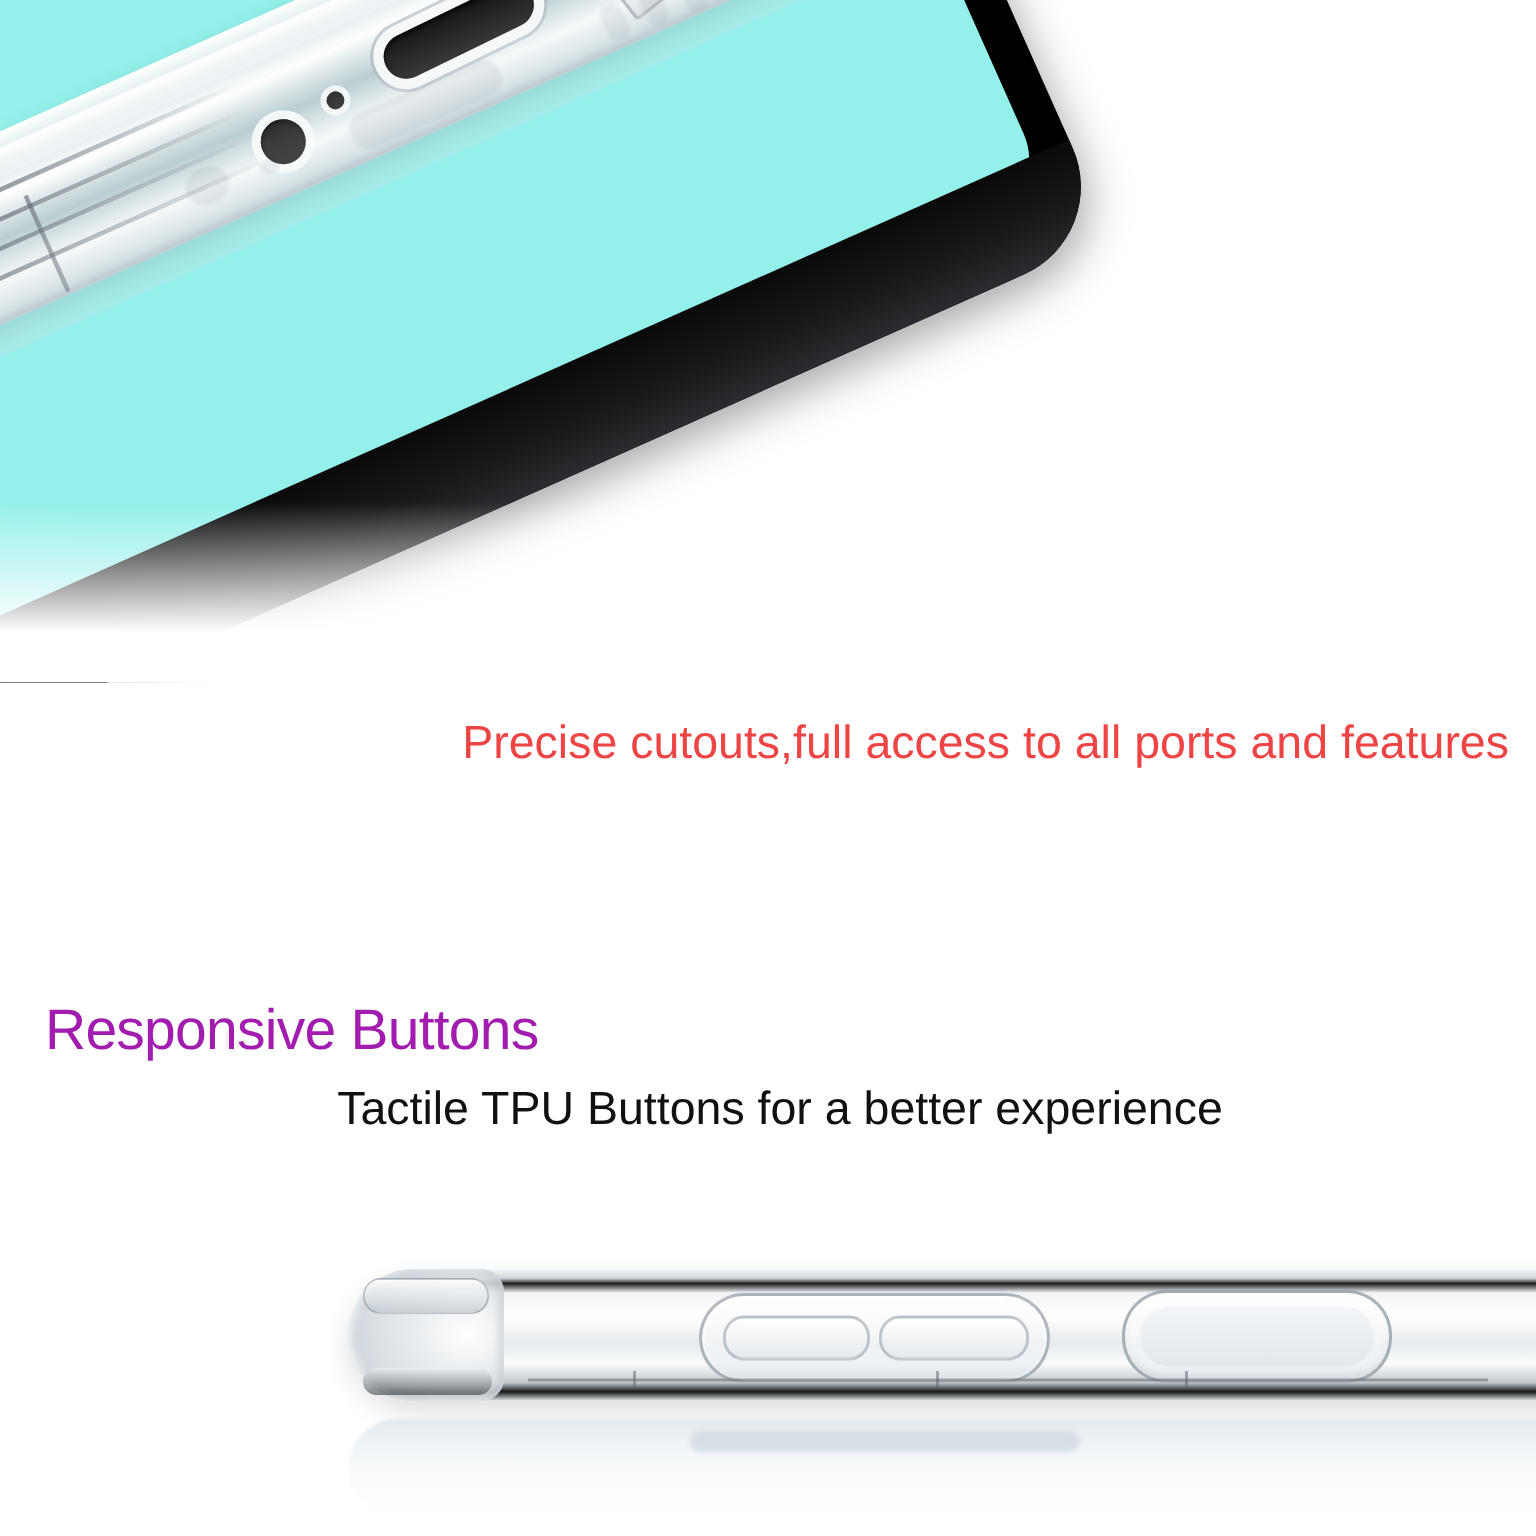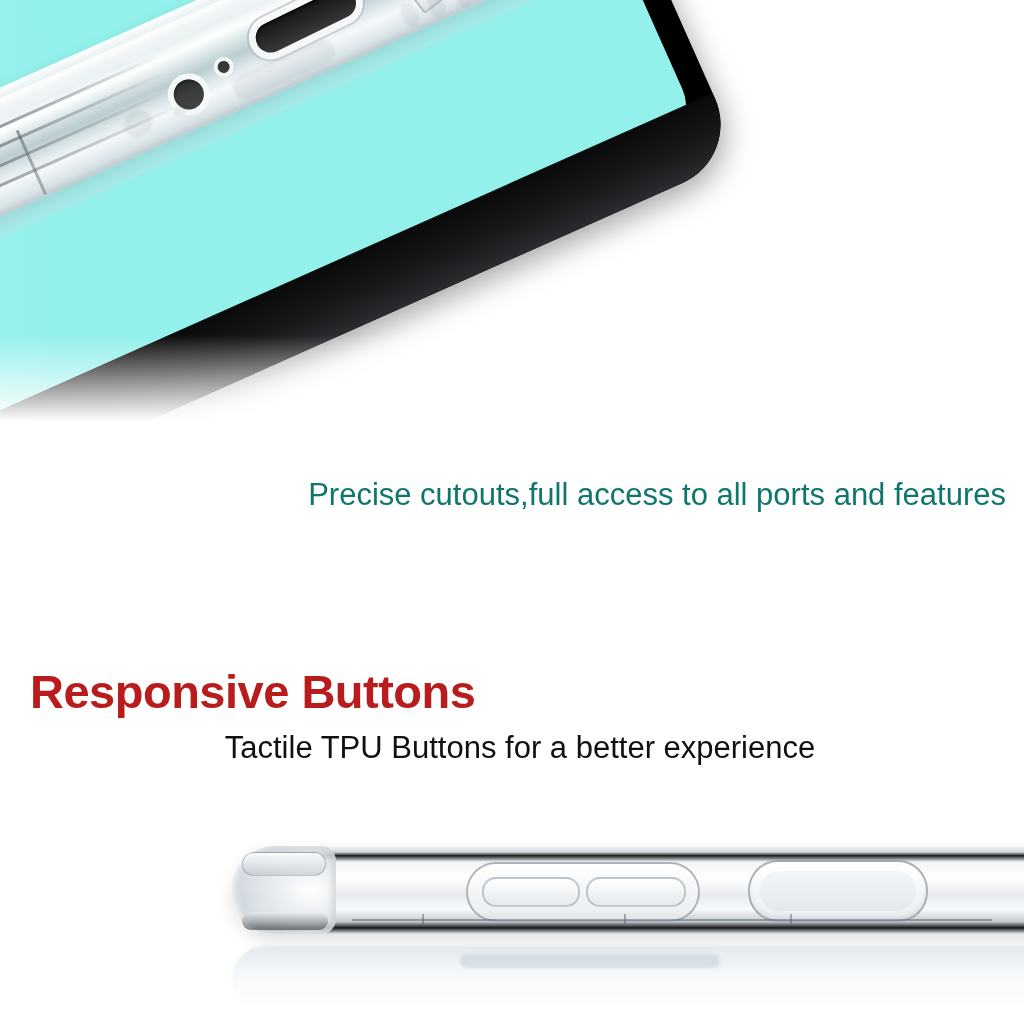--- a/index.html
+++ b/index.html
@@ -235,35 +235,35 @@
   .block-easy .head {
     font-size: 53px;
     font-weight: bold;
     color: #0a0a0a;
     letter-spacing: -0.5px;
     line-height: 1.0;
   }
   .block-easy .sub {
     margin-top: 16px;
     font-size: 31px;
-    color: #0f766e;
+    color: #ef4444;
     line-height: 1.1;
     padding-right: 4px;
   }
 
   .block-resp {
     position: absolute;
     left: 30px; top: 668px;
     width: 980px;
     text-align: left;
   }
   .block-resp .head {
-    font-size: 47px;
-    font-weight: bold;
-    color: #b91c1c;
+    font-size: 38px;
+    font-weight: normal;
+    color: #a21caf;
     letter-spacing: -0.5px;
     line-height: 1.0;
   }
   .block-resp .sub {
     margin-top: 16px;
     font-size: 31px;
     color: #111111;
     line-height: 1.1;
     text-align: center;
   }

